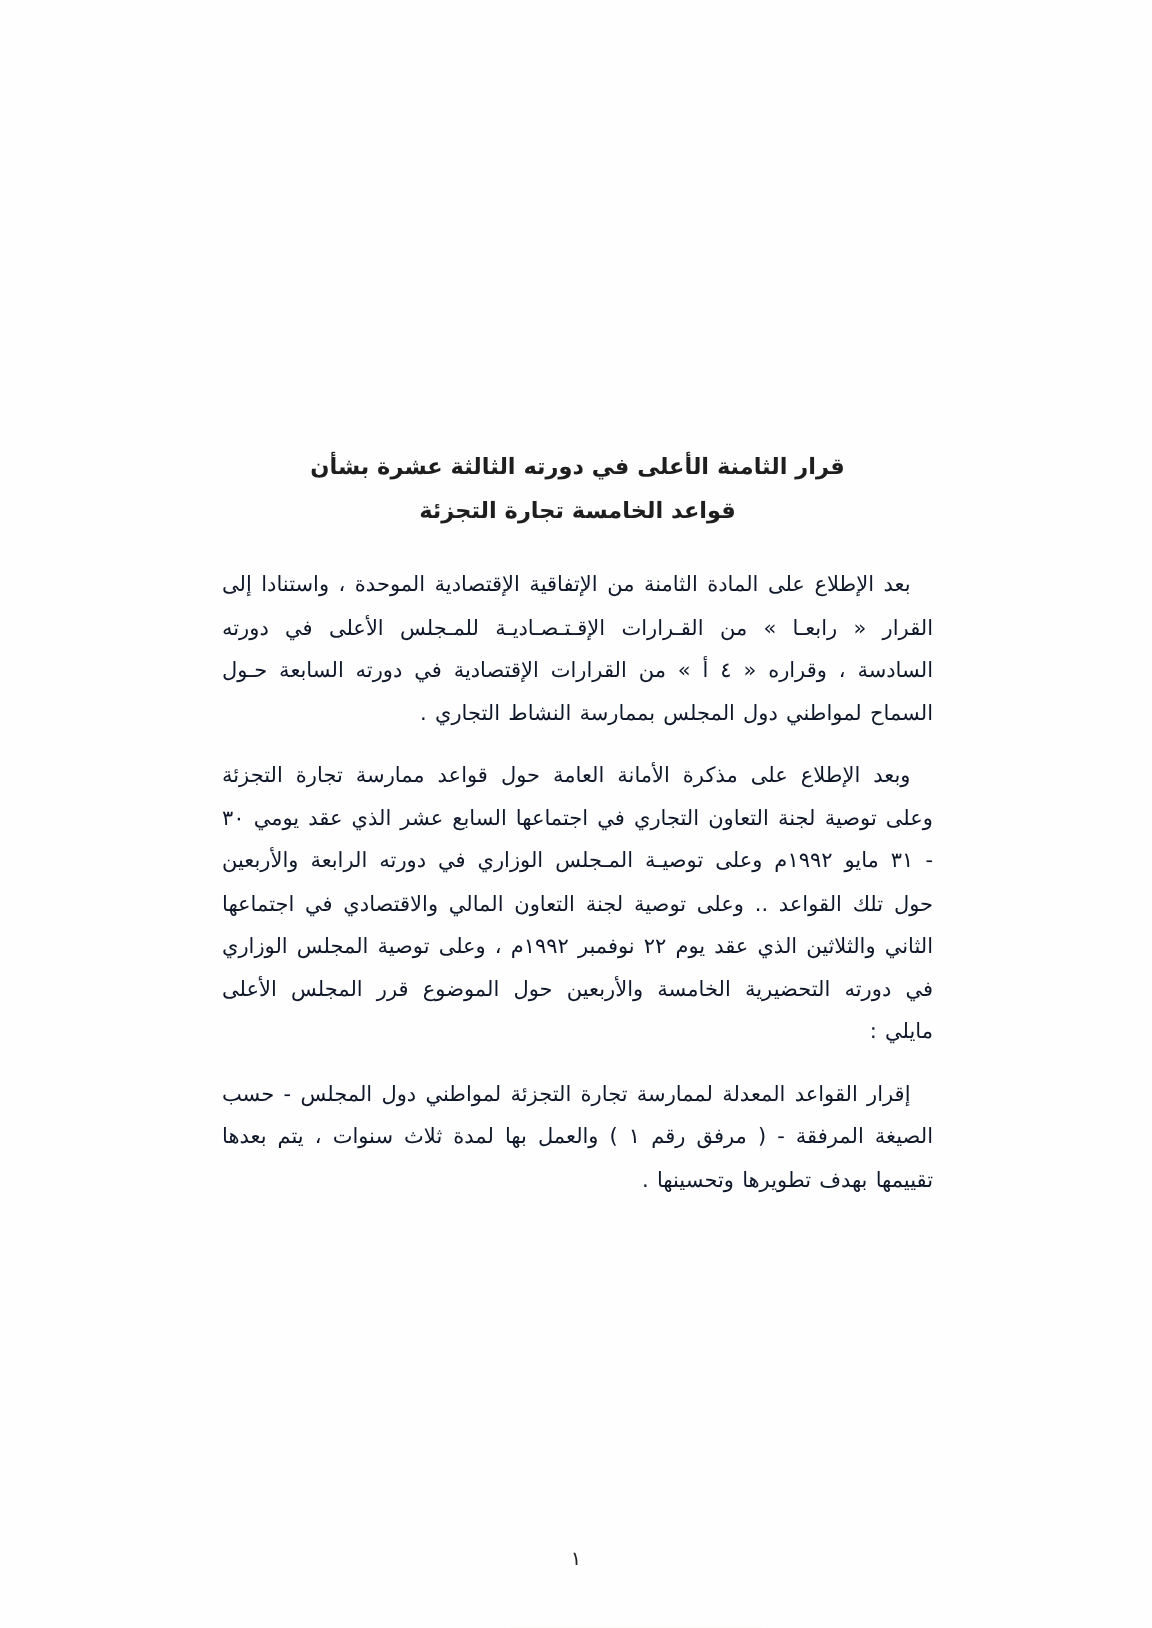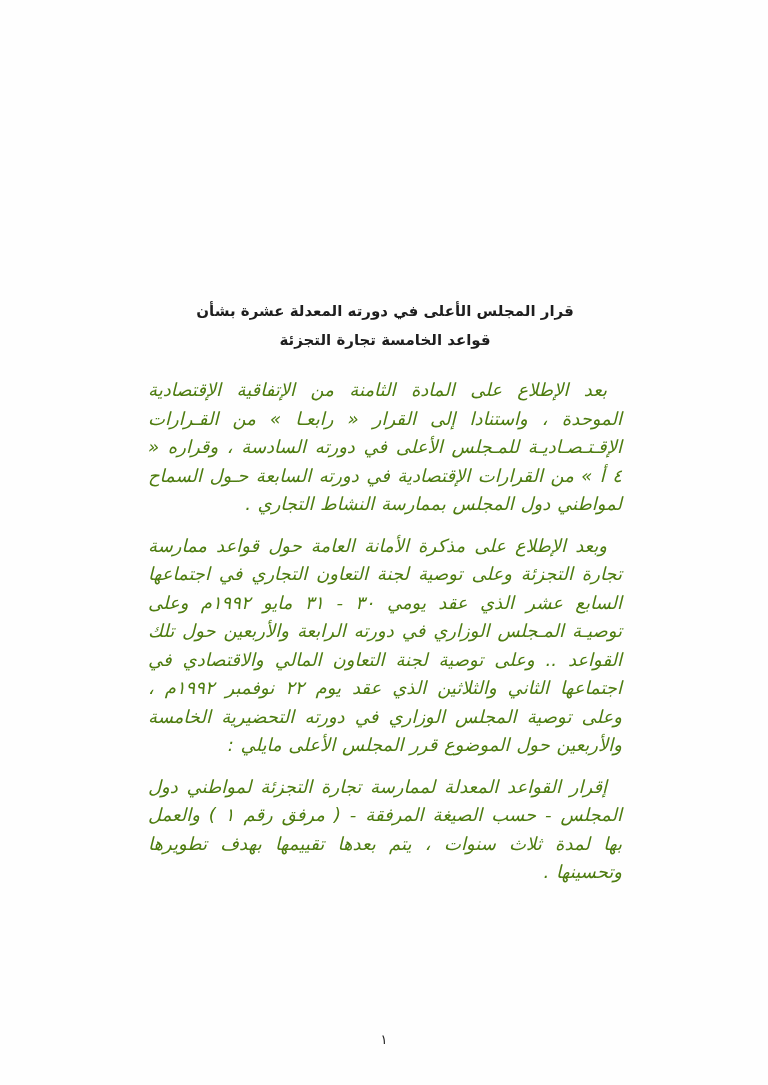--- a/index.html
+++ b/index.html
@@ -38,28 +38,27 @@
     letter-spacing: 0.2px;
   }
   .doc-title .t-line + .t-line {
     margin-top: 2px;
   }
   .body-text {
     margin-top: 22px;
   }
   .para {
     margin: 0 0 13px 0;
-    font-size: 18px;
+    font-size: 14px;
     line-height: 28.5px;
     text-align: justify;
     text-justify: inter-word;
     text-indent: 15px;
-    color: #4d7c0f;
+    color: #0f172a;
     word-spacing: 1px;
-    font-style: italic;
   }
   .para:last-child {
     margin-bottom: 17px;
   }
   .page-number {
     position: absolute;
     top: 1032px;
     left: 0;
     width: 768px;
     text-align: center;
@@ -69,21 +68,21 @@
   }
 </style>
 </head>
 <body>
 
 <div class="scan-page">
 
   <div class="content">
 
     <div class="doc-title">
-      <div class="t-line">قرار المجلس الأعلى في دورته المعدلة عشرة بشأن</div>
+      <div class="t-line">قرار الثامنة الأعلى في دورته الثالثة عشرة بشأن</div>
       <div class="t-line">قواعد الخامسة تجارة التجزئة</div>
     </div>
 
     <div class="body-text">
       <p class="para">بعد الإطلاع على المادة الثامنة من الإتفاقية الإقتصادية الموحدة ، واستنادا إلى القرار « رابعـا » من القـرارات الإقـتـصـاديـة للمـجلس الأعلى في دورته السادسة ، وقراره « ٤ أ » من القرارات الإقتصادية في دورته السابعة حـول السماح لمواطني دول المجلس بممارسة النشاط التجاري .</p>
       <p class="para">وبعد الإطلاع على مذكرة الأمانة العامة حول قواعد ممارسة تجارة التجزئة وعلى توصية لجنة التعاون التجاري في اجتماعها السابع عشر الذي عقد يومي ٣٠ - ٣١ مايو ١٩٩٢م وعلى توصيـة المـجلس الوزاري في دورته الرابعة والأربعين حول تلك القواعد .. وعلى توصية لجنة التعاون المالي والاقتصادي في اجتماعها الثاني والثلاثين الذي عقد يوم ٢٢ نوفمبر ١٩٩٢م ، وعلى توصية المجلس الوزاري في دورته التحضيرية الخامسة والأربعين حول الموضوع قرر المجلس الأعلى مايلي :</p>
       <p class="para">إقرار القواعد المعدلة لممارسة تجارة التجزئة لمواطني دول المجلس - حسب الصيغة المرفقة - ( مرفق رقم ١ ) والعمل بها لمدة ثلاث سنوات ، يتم بعدها تقييمها بهدف تطويرها وتحسينها .</p>
     </div>
 
   </div>

